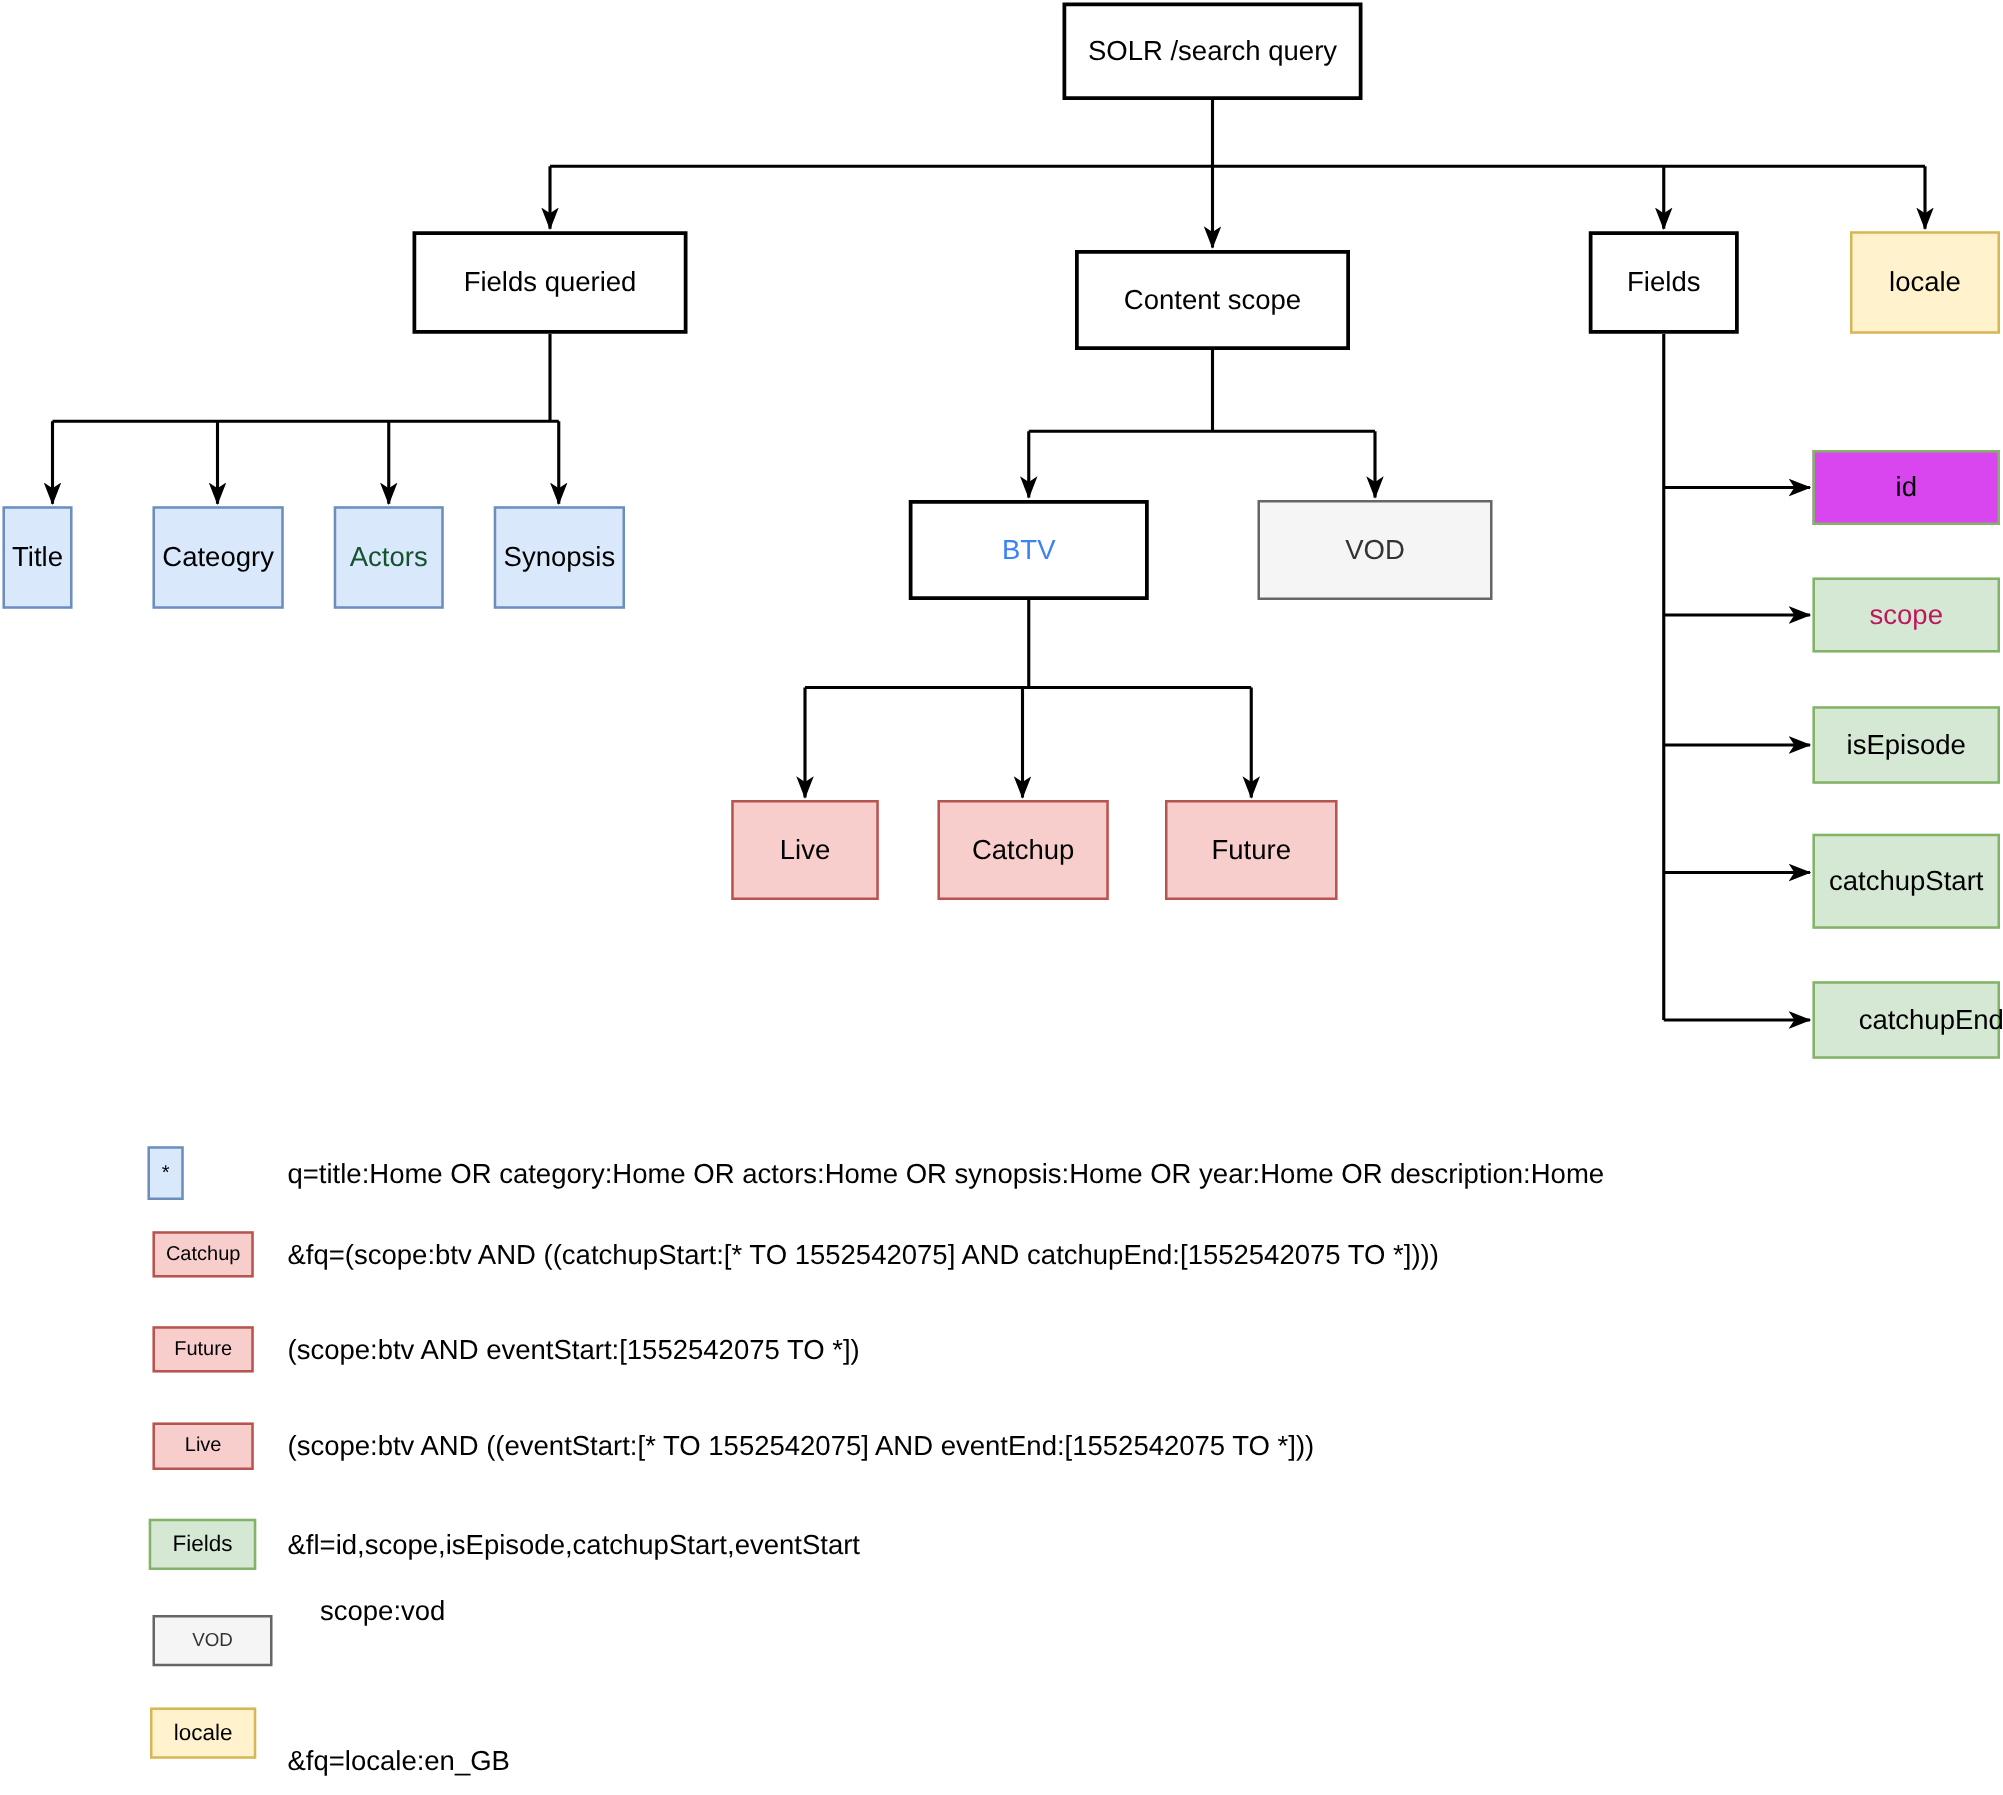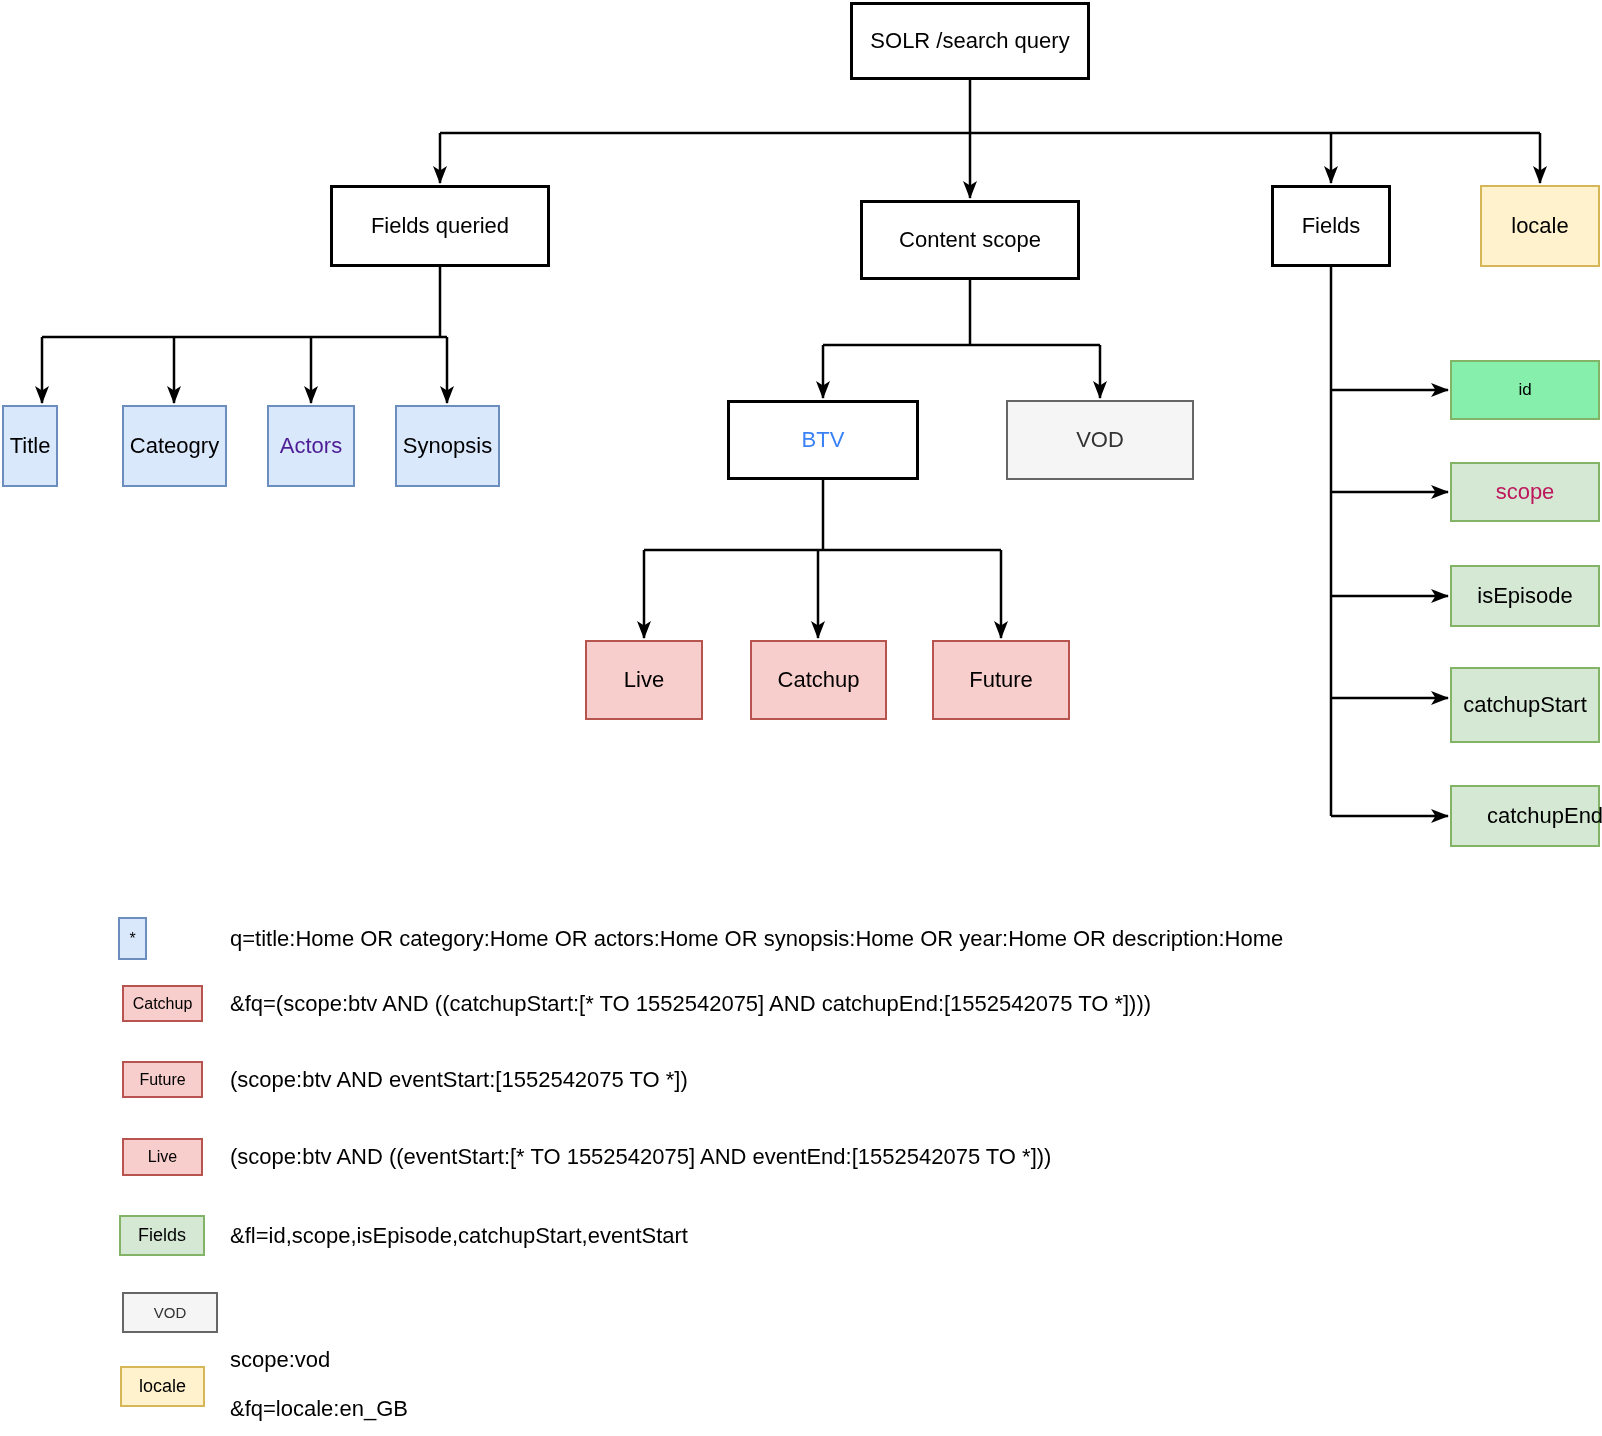--- a/index.html
+++ b/index.html
@@ -71,28 +71,28 @@
       <polyline points="1331,816 1448,816" marker-end="url(#arrow)"></polyline>
     </svg>
   <div id="nodes">
       <div class="node" style="left: 850px; top: 2px; width: 240px; height: 78px; background: rgb(255, 255, 255); border: 3px solid rgb(0, 0, 0); color: rgb(0, 0, 0); font-size: 22px;">SOLR /search query</div>
       <div class="node" style="left: 330px; top: 185px; width: 220px; height: 82px; background: rgb(255, 255, 255); border: 3px solid rgb(0, 0, 0); color: rgb(0, 0, 0); font-size: 22px;">Fields queried</div>
       <div class="node" style="left: 860px; top: 200px; width: 220px; height: 80px; background: rgb(255, 255, 255); border: 3px solid rgb(0, 0, 0); color: rgb(0, 0, 0); font-size: 22px;">Content scope</div>
       <div class="node" style="left: 1271px; top: 185px; width: 120px; height: 82px; background: rgb(255, 255, 255); border: 3px solid rgb(0, 0, 0); color: rgb(0, 0, 0); font-size: 22px;">Fields</div>
       <div class="node" style="left: 1480px; top: 185px; width: 120px; height: 82px; background: rgb(255, 242, 204); border: 2px solid rgb(214, 182, 86); color: rgb(0, 0, 0); font-size: 22px;">locale</div>
       <div class="node" style="left: 2px; top: 405px; width: 56px; height: 82px; background: rgb(218, 232, 252); border: 2px solid rgb(108, 142, 191); color: rgb(0, 0, 0); font-size: 22px;">Title</div>
       <div class="node" style="left: 122px; top: 405px; width: 105px; height: 82px; background: rgb(218, 232, 252); border: 2px solid rgb(108, 142, 191); color: rgb(0, 0, 0); font-size: 22px;">Cateogry</div>
-      <div class="node" style="left: 267px; top: 405px; width: 88px; height: 82px; background: rgb(218, 232, 252); border: 2px solid rgb(108, 142, 191); color: #4c1d95; font-size: 22px;">Actors</div>
+      <div class="node" style="left: 267px; top: 405px; width: 88px; height: 82px; background: rgb(218, 232, 252); border: 2px solid rgb(108, 142, 191); color: #14532d; font-size: 22px;">Actors</div>
       <div class="node" style="left: 395px; top: 405px; width: 105px; height: 82px; background: rgb(218, 232, 252); border: 2px solid rgb(108, 142, 191); color: rgb(0, 0, 0); font-size: 22px;">Synopsis</div>
       <div class="node" style="left: 727px; top: 400px; width: 192px; height: 80px; background: rgb(255, 255, 255); border: 3px solid rgb(0, 0, 0); color: #3b82f6; font-size: 22px;">BTV</div>
       <div class="node" style="left: 1006px; top: 400px; width: 188px; height: 80px; background: rgb(245, 245, 245); border: 2px solid rgb(102, 102, 102); color: rgb(51, 51, 51); font-size: 22px;">VOD</div>
       <div class="node" style="left: 585px; top: 640px; width: 118px; height: 80px; background: rgb(248, 206, 204); border: 2px solid rgb(184, 84, 80); color: rgb(0, 0, 0); font-size: 22px;">Live</div>
       <div class="node" style="left: 750px; top: 640px; width: 137px; height: 80px; background: rgb(248, 206, 204); border: 2px solid rgb(184, 84, 80); color: rgb(0, 0, 0); font-size: 22px;">Catchup</div>
       <div class="node" style="left: 932px; top: 640px; width: 138px; height: 80px; background: rgb(248, 206, 204); border: 2px solid rgb(184, 84, 80); color: rgb(0, 0, 0); font-size: 22px;">Future</div>
-      <div class="node" style="left: 1450px; top: 360px; width: 150px; height: 60px; background: #86efac; border: 2px solid rgb(130, 179, 102); color: rgb(0, 0, 0); font-size: 17px;">id</div>
+      <div class="node" style="left: 1450px; top: 360px; width: 150px; height: 60px; background: #d946ef; border: 2px solid rgb(130, 179, 102); color: rgb(0, 0, 0); font-size: 22px;">id</div>
       <div class="node" style="left: 1450px; top: 462px; width: 150px; height: 60px; background: rgb(213, 232, 212); border: 2px solid rgb(130, 179, 102); color: #be185d; font-size: 22px;">scope</div>
       <div class="node" style="left: 1450px; top: 565px; width: 150px; height: 62px; background: rgb(213, 232, 212); border: 2px solid rgb(130, 179, 102); color: rgb(0, 0, 0); font-size: 22px;">isEpisode</div>
       <div class="node" style="left: 1450px; top: 667px; width: 150px; height: 76px; background: rgb(213, 232, 212); border: 2px solid rgb(130, 179, 102); color: rgb(0, 0, 0); font-size: 22px;">catchupStart</div>
       <div class="node" style="left: 1450px; top: 785px; width: 150px; height: 62px; background: rgb(213, 232, 212); border: 2px solid rgb(130, 179, 102); color: rgb(0, 0, 0); font-size: 22px; padding-left: 40px;">catchupEnd</div>
     </div>
   <div id="legend">
       <div>
         <div class="node" style="left: 118px; top: 917px; width: 29px; height: 43px; background: rgb(218, 232, 252); border: 2px solid rgb(108, 142, 191); color: rgb(0, 0, 0); font-size: 16px;">*</div>
         <div class="legend-text" style="top: 922.5px;">q=title:Home OR category:Home OR actors:Home OR synopsis:Home OR year:Home OR description:Home</div>
       </div>
@@ -107,20 +107,20 @@
       <div>
         <div class="node" style="left: 122px; top: 1138px; width: 81px; height: 38px; background: rgb(248, 206, 204); border: 2px solid rgb(184, 84, 80); color: rgb(0, 0, 0); font-size: 16px;">Live</div>
         <div class="legend-text" style="top: 1141px;">(scope:btv AND ((eventStart:[* TO 1552542075] AND eventEnd:[1552542075 TO *]))</div>
       </div>
       <div>
         <div class="node" style="left: 119px; top: 1215px; width: 86px; height: 41px; background: rgb(213, 232, 212); border: 2px solid rgb(130, 179, 102); color: rgb(0, 0, 0); font-size: 18px;">Fields</div>
         <div class="legend-text" style="top: 1219.5px;">&amp;fl=id,scope,isEpisode,catchupStart,eventStart</div>
       </div>
       <div>
         <div class="node" style="left: 122px; top: 1292px; width: 96px; height: 41px; background: rgb(245, 245, 245); border: 2px solid rgb(102, 102, 102); color: rgb(51, 51, 51); font-size: 15px;">VOD</div>
-        <div class="legend-text" style="top: 1344px;">scope:vod</div>
+        <div class="legend-text" style="top: 1273px; margin-left: 26px;">scope:vod</div>
       </div>
       <div>
         <div class="node" style="left: 120px; top: 1366px; width: 85px; height: 41px; background: rgb(255, 242, 204); border: 2px solid rgb(214, 182, 86); color: rgb(0, 0, 0); font-size: 18px;">locale</div>
         <div class="legend-text" style="top: 1370.5px; margin-top: 22px;">&amp;fq=locale:en_GB</div>
       </div>
     </div>
 </div>
 
 </body></html>

